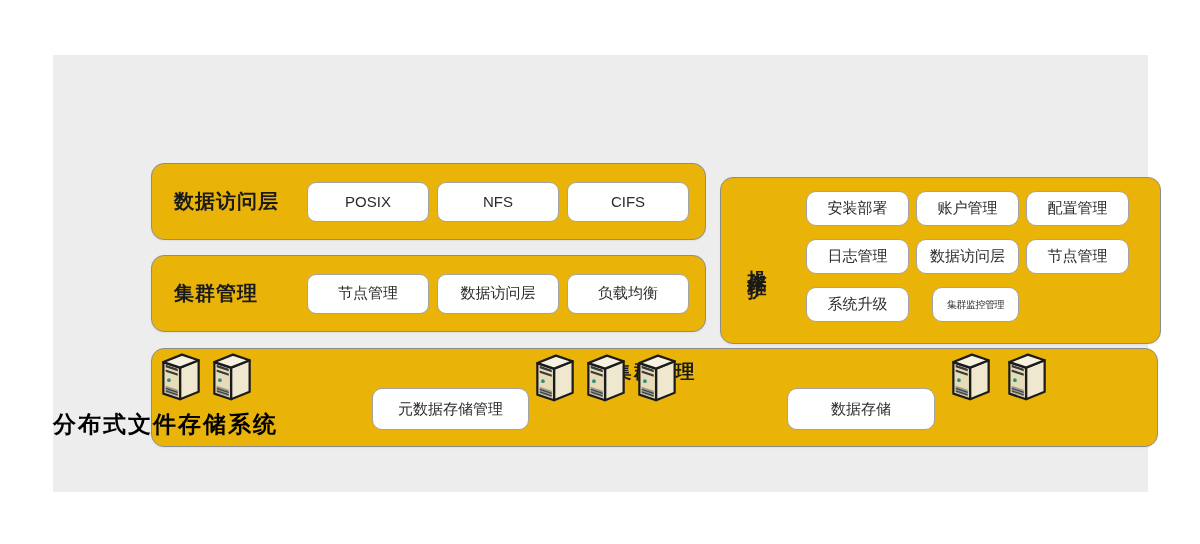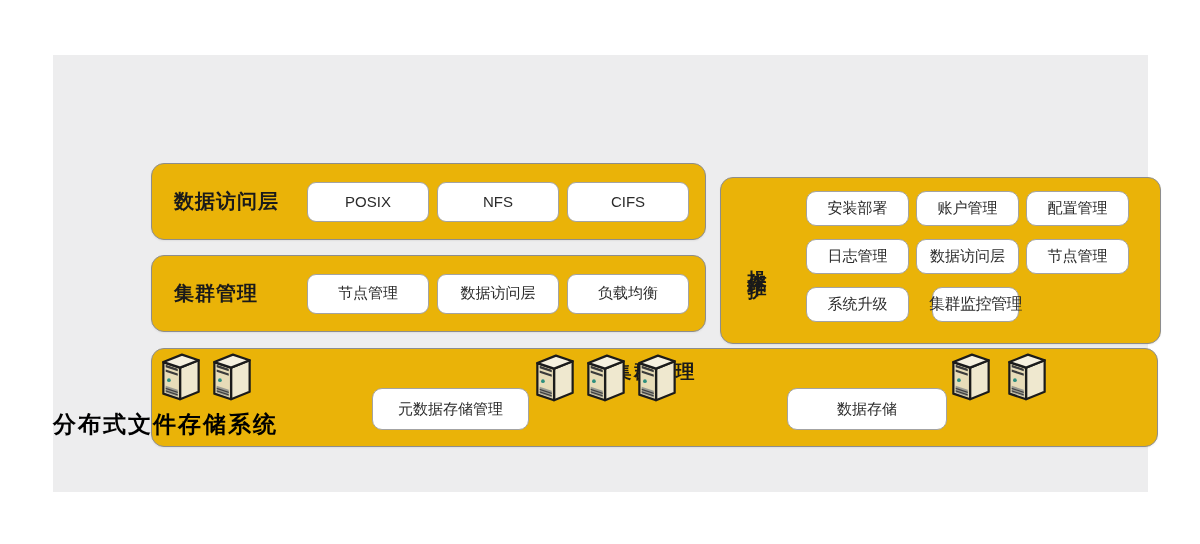--- a/index.html
+++ b/index.html
@@ -79,42 +79,42 @@
   .om-grid {
     position: absolute;
     left: 85px; top: 13px;
     display: grid;
     grid-template-columns: repeat(3, 103px);
     grid-auto-rows: 35px;
     column-gap: 7px;
     row-gap: 13px;
   }
   .om-grid .chip { border-radius: 10px; font-size: 15px; letter-spacing: 0; }
-  .om-grid .chip.tight { font-size: 16px; letter-spacing: -0.5px; margin-left: 16px; }
+  .om-grid .chip.tight { font-size: 10px; letter-spacing: -0.5px; margin-left: 16px; }
 
   .storage-title {
     position: absolute;
     left: 0; top: 10px;
     width: 100%;
     text-align: center;
     font-size: 19px;
     font-weight: bold;
     letter-spacing: 2px;
     color: #1a1a1a;
   }
   .chip.metadata-chip {
     position: absolute;
     left: 220px; top: 39px;
     width: 157px; height: 42px;
     border-radius: 10px;
   }
   .chip.datastore-chip {
     position: absolute;
     left: 635px; top: 39px;
-    width: 160px; height: 42px;
+    width: 148px; height: 42px;
     border-radius: 10px;
   }
 
   .server {
     position: absolute;
     width: 42px; height: 52px;
   }
   .caption {
     position: absolute;
     left: 53px; top: 409px;

